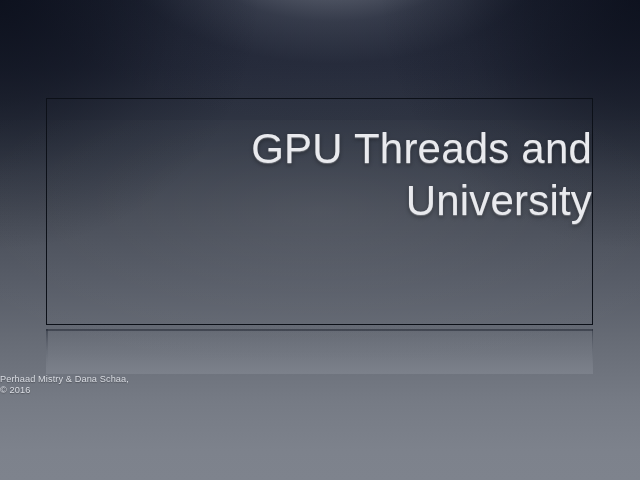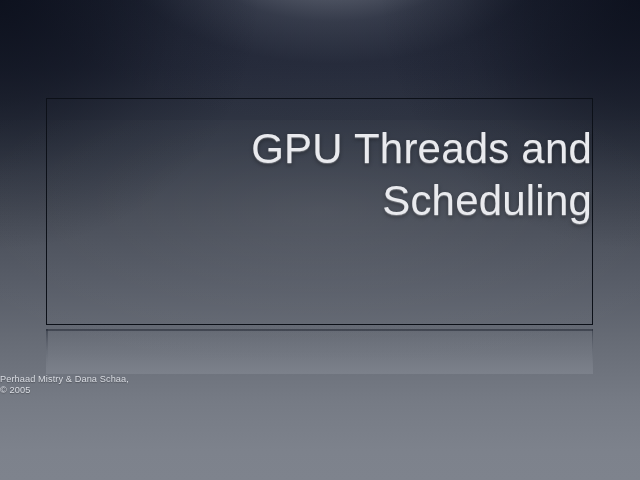--- a/index.html
+++ b/index.html
@@ -193,33 +193,33 @@
 <div id="slide">
 
   <div id="light-top"></div>
   <div id="vignette-left"></div>
   <div id="vignette-right"></div>
   <div id="sheen"></div>
 
   <div id="title-frame">
     <div id="title-block">
       <span class="title-line">GPU Threads and</span>
-      <span class="title-line">Scheduling</span>
+      <span class="title-line">University</span>
     </div>
   </div>
 
   <div id="title-reflection">
     
   </div>
 
   <div id="reflection">
     <div class="refl-top"></div>
     <div class="refl-left"></div>
     <div class="refl-right"></div>
     <div class="refl-fade"></div>
   </div>
 
   <div id="credits">
     <span class="credit-line">Perhaad Mistry &amp; Dana Schaa,</span>
-    <span class="credit-line">© 2005</span>
+    <span class="credit-line">© 2016</span>
   </div>
 
 </div>
 
 </body></html>

